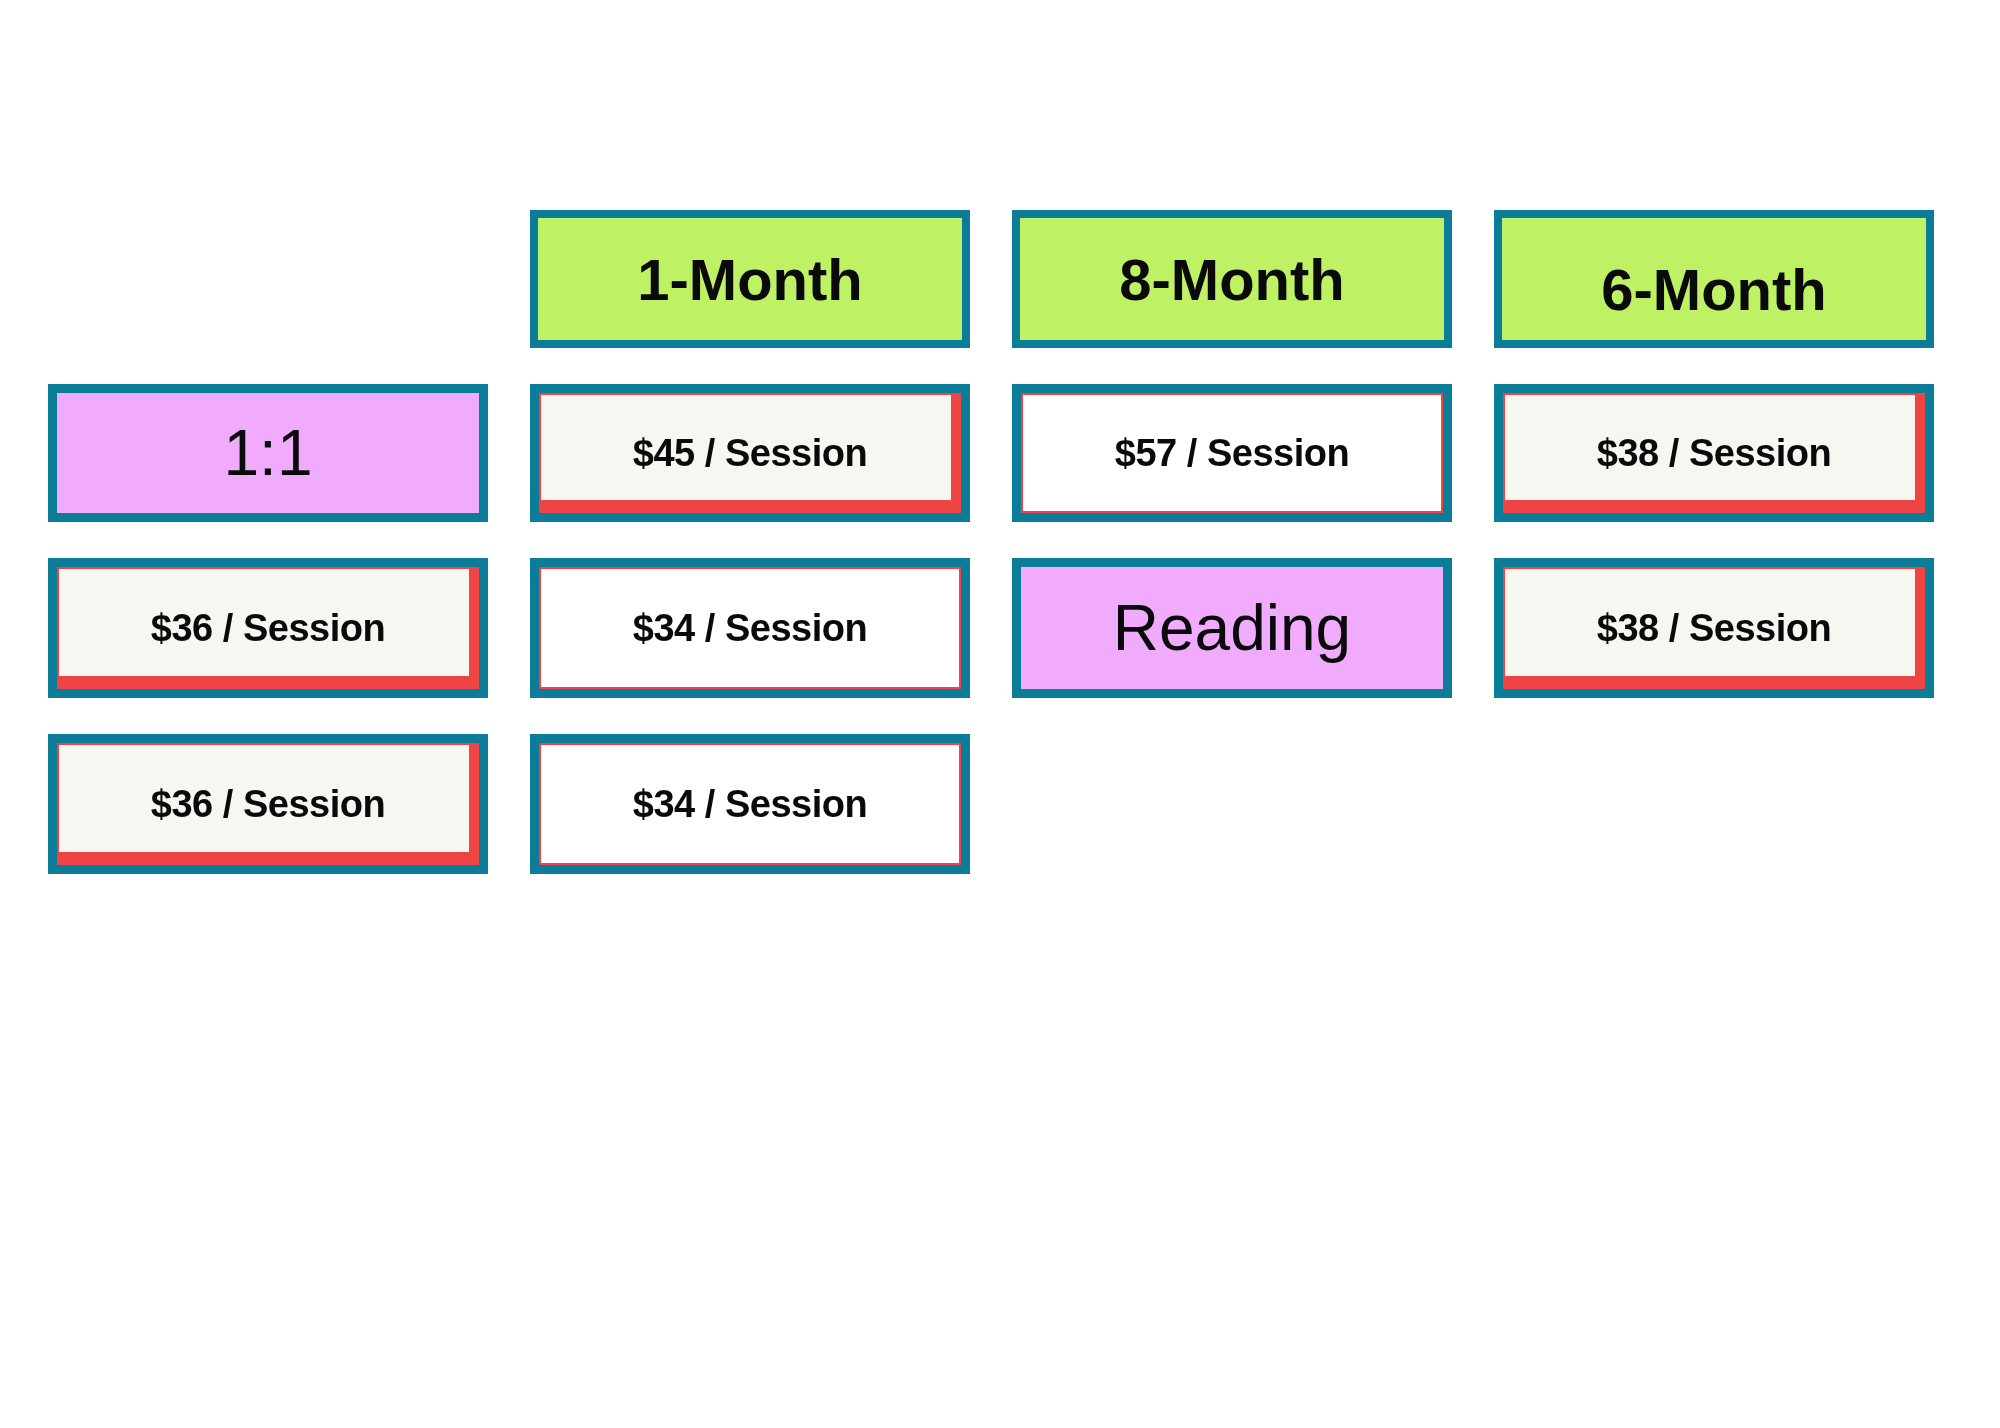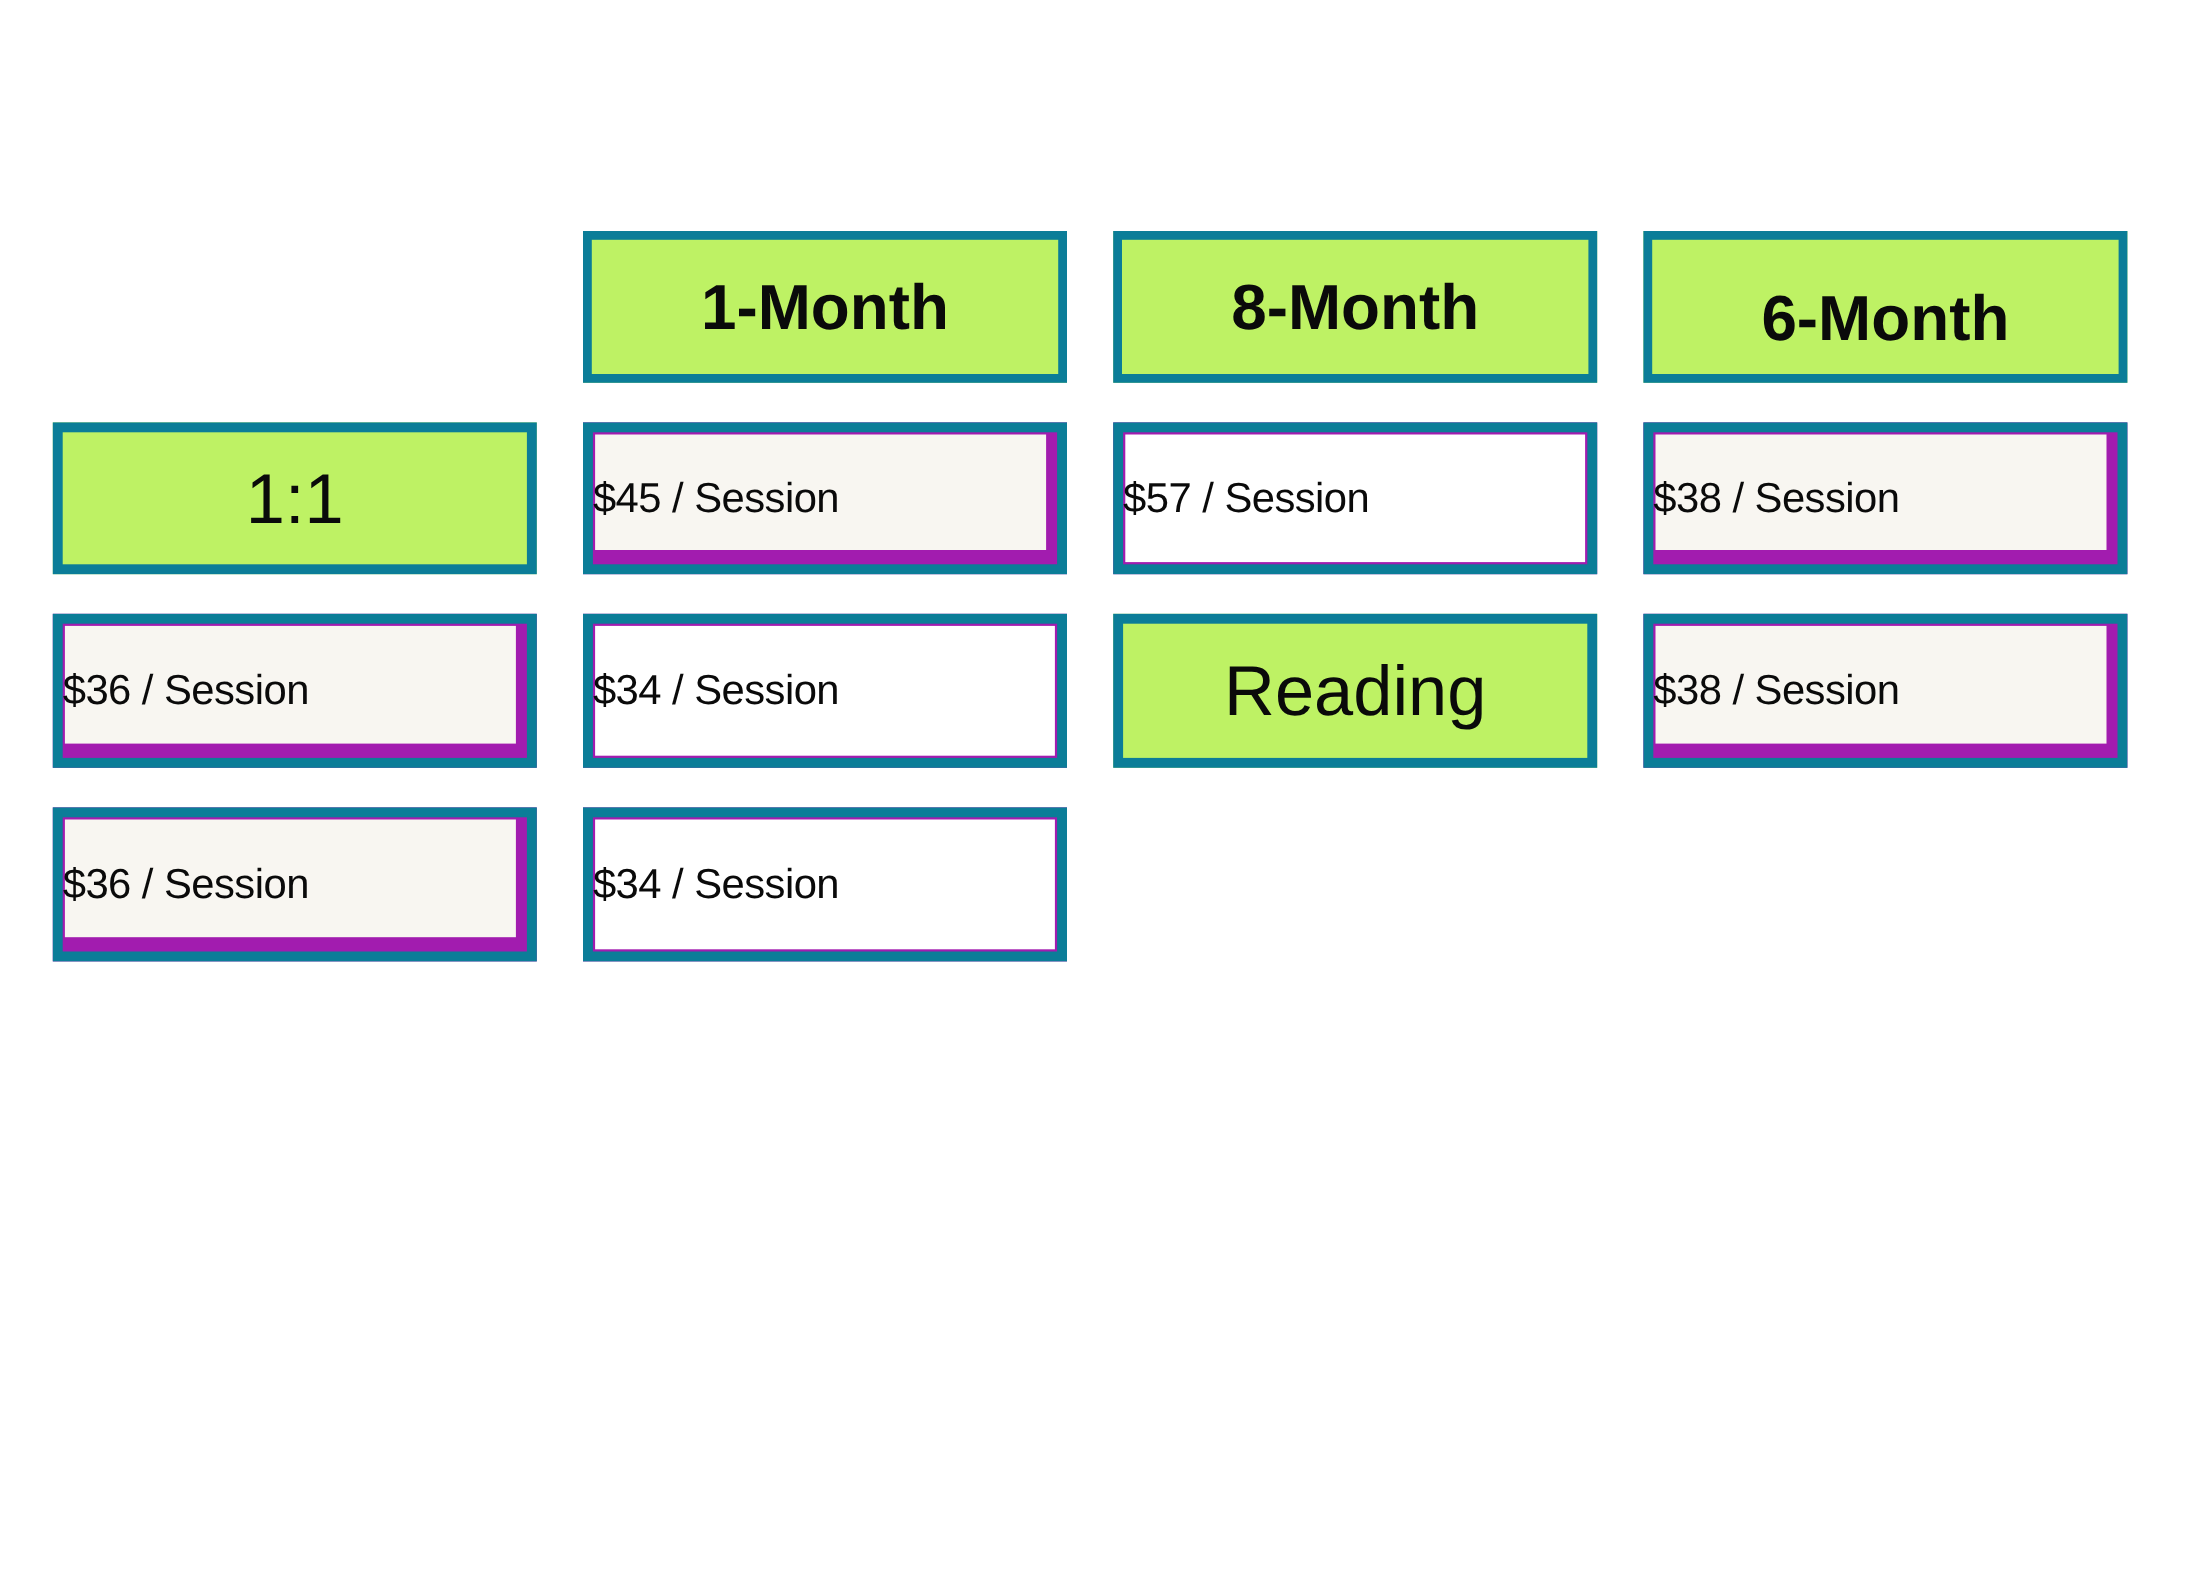--- a/index.html
+++ b/index.html
@@ -36,39 +36,40 @@
     box-sizing: border-box;
     display: flex;
     align-items: center;
     justify-content: center;
     font-size: 58px;
     font-weight: 700;
     color: #0a0a0a;
   }
   .col-header.low span { position: relative; top: 10px; }
   .row-header {
-    background: #bef264;
+    background: #f0abfc;
     border: 9px solid #0b7d98;
     box-sizing: border-box;
     display: flex;
     align-items: center;
     justify-content: center;
     font-size: 64px;
     font-weight: 400;
     color: #0a0a0a;
   }
   .price-cell {
     position: relative;
-    background: #a21caf;
+    background: #ef4444;
     border: 9px solid #0b7d98;
     box-sizing: border-box;
     display: flex;
     align-items: center;
+    justify-content: center;
     font-size: 38px;
-    font-weight: 400;
+    font-weight: 700;
     letter-spacing: -0.5px;
     color: #0a0a0a;
   }
   .price-inner {
     position: absolute;
     top: 2px;
     left: 2px;
     right: 10px;
     bottom: 13px;
     background: #f8f6f1;

